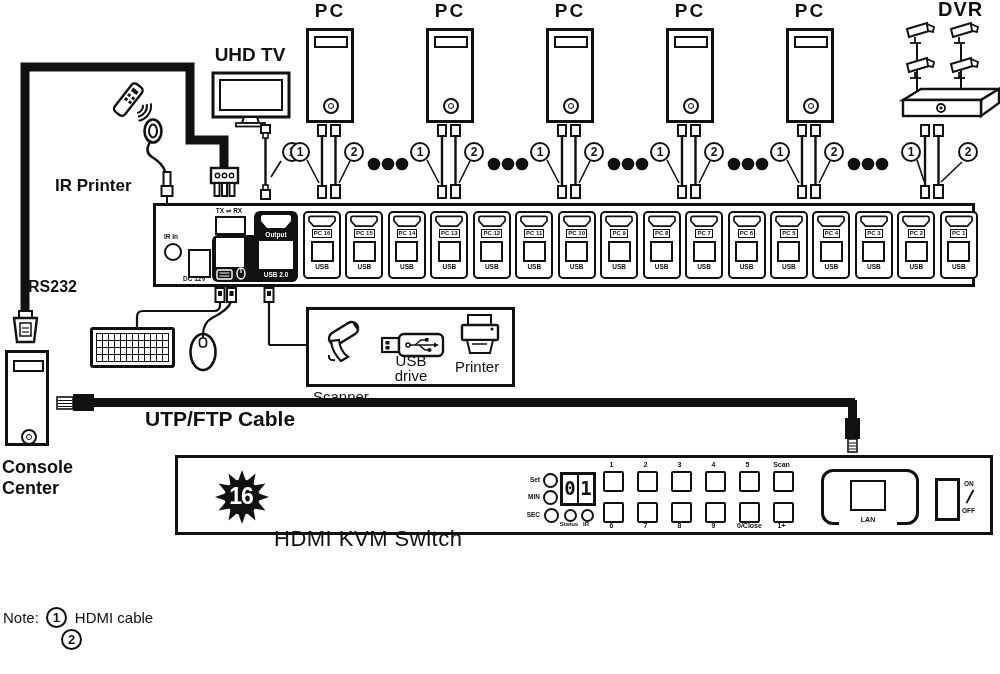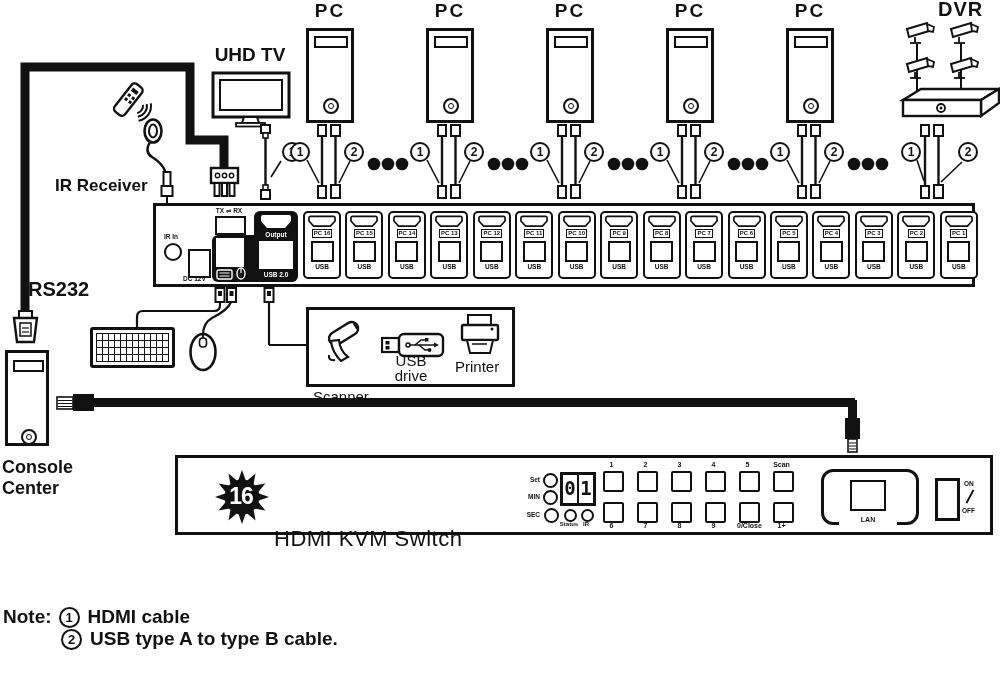--- a/index.html
+++ b/index.html
@@ -59,21 +59,21 @@
                      repeating-linear-gradient(90deg,#111 0 1.2px,transparent 1.2px 6px);}
 
   
   #console-tower{position:absolute;left:5px;top:350px;width:38px;height:90px;border:3px solid #111;background:#fff;}
   #console-slot{position:absolute;left:5px;top:7px;width:27px;height:8px;border:2px solid #111;}
   #console-circle{position:absolute;left:13px;top:76px;width:12px;height:12px;border:2.5px solid #111;border-radius:50%;}
   #console-circle::after{content:"";position:absolute;left:2.5px;top:2.5px;width:4px;height:4px;border:1.5px solid #111;border-radius:50%;}
 
   #note{position:absolute;left:3px;top:606px;}
   .note-row{display:flex;align-items:center;height:22px;}
-  .note-txt{font-size:19px;font-weight:bold;white-space:nowrap;}
+  .note-txt{font-size:15px;font-weight:normal;white-space:nowrap;}
   .note-marker{width:17px;height:17px;border:2px solid #111;border-radius:50%;text-align:center;
                font-size:13px;font-weight:bold;line-height:17px;margin:0 8px 0 7px;flex:0 0 auto;}
   #slash{position:absolute;left:791px;top:31px;width:2px;height:15px;background:#111;transform:rotate(28deg);}
   #lan-label{position:absolute;left:661px;top:56px;width:58px;height:11px;line-height:11px;background:#fff;
              text-align:center;font-size:7px;font-weight:bold;}
 </style>
 </head>
 <body>
 
 <div id="stage">
@@ -257,23 +257,24 @@
       <g>
         <rect x="934" y="125" width="9" height="11" fill="#fff" stroke="#111" stroke-width="2"></rect>
         <line x1="938.5" y1="136" x2="938.5" y2="185" stroke="#111" stroke-width="2.4"></line>
         <rect x="934" y="185" width="9" height="13" fill="#fff" stroke="#111" stroke-width="2"></rect>
       </g>
       <line x1="917" y1="160" x2="924" y2="181" stroke="#111" stroke-width="1.6"></line>
       <line x1="962" y1="162" x2="941" y2="182" stroke="#111" stroke-width="1.6"></line>
     </svg>
 
   <div class="lbl" style="left:200px;top:44px;width:100px;text-align:center;font-size:19px;">UHD TV</div>
-  <div class="lbl" style="left:55px;top:176px;font-size:17px;">IR Receiver</div>
-  <div class="lbl" style="left:28px;top:278px;font-size:20px;">RS232</div>
+  <div class="lbl" style="left:55px;top:176px;font-size:17px;">IR Printer</div>
+  <div class="lbl" style="left:28px;top:278px;font-size:16px;">RS232</div>
   <div class="lbl" style="left:938px;top:-2px;font-size:20px;letter-spacing:1px;">DVR</div>
+  <div class="lbl" style="left:145px;top:407px;font-size:21px;">UTP/FTP Cable</div>
   <div>
     <div class="lbl" style="left:2px;top:457px;font-size:18px;">Console</div>
     <div class="lbl" style="left:2px;top:478px;font-size:18px;">Center</div>
   </div>
 
   <div class="marker" style="left:282px;top:142px;">1</div>
 
   <div id="console-tower">
     <div id="console-slot"></div>
     <div id="console-circle"></div>
@@ -598,21 +599,20 @@
   </div>
 
   <div id="note">
     <div class="note-row">
       <span class="note-txt">Note:</span>
       <span class="note-marker">1</span>
       <span class="note-txt">HDMI  cable</span>
     </div>
     <div class="note-row" style="margin-left:51px;">
       <span class="note-marker">2</span>
-      <span class="note-txt">USB  type A to type B cable.</span>
     </div>
   </div>
 
 <div class="marker" style="left: 290px; top: 142px;">1</div>
     <div class="marker" style="left: 344px; top: 142px;">2</div>
     <div class="marker" style="left: 410px; top: 142px;">1</div>
     <div class="marker" style="left: 464px; top: 142px;">2</div>
     <div class="marker" style="left: 530px; top: 142px;">1</div>
     <div class="marker" style="left: 584px; top: 142px;">2</div>
     <div class="marker" style="left: 650px; top: 142px;">1</div>

